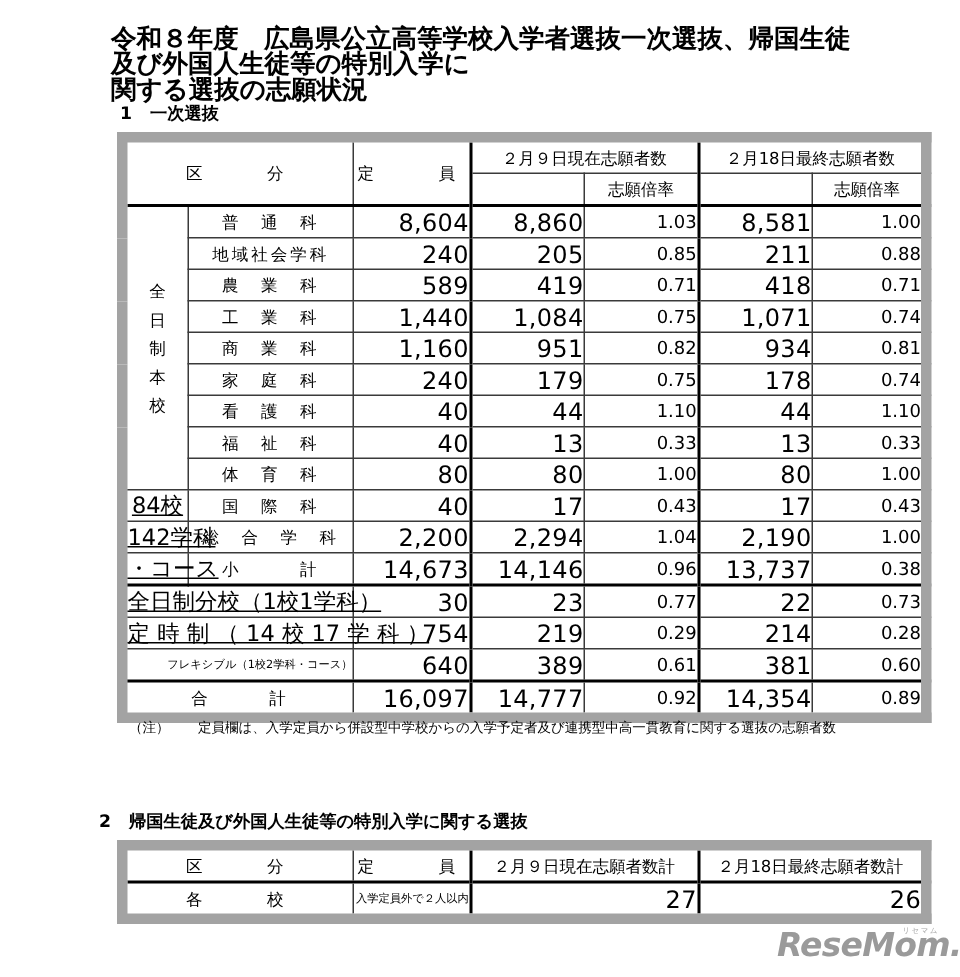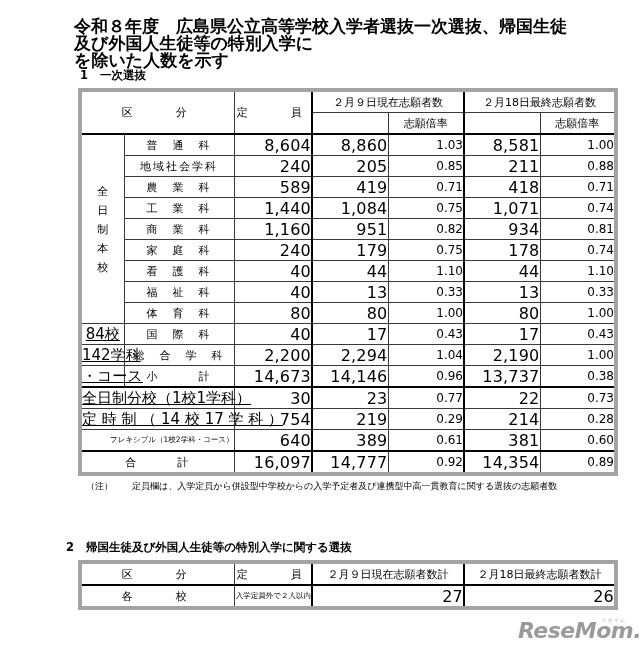--- a/index.html
+++ b/index.html
@@ -51,21 +51,21 @@
   }
   table.grid td, table.grid th {
     border: 1px solid #3a3a3a;
     padding: 0;
     height: 20px;
     font-weight: normal;
     vertical-align: middle;
     background: #fff;
   }
   
-  table.grid { border: 4px solid #a3a3a3; }
+  table.grid { border: 7px solid #a3a3a3; }
 
   .num-cell {
     text-align: right;
     padding-right: 6px;
     font-size: 16px;
     letter-spacing: 0.2px;
     white-space: nowrap;
   }
   .ratio-cell {
     text-align: right;
@@ -163,21 +163,21 @@
     font-size: 5px;
     letter-spacing: 1px;
     color: #a8a8a8;
   }
 </style>
 </head>
 <body>
 
 <div id="doc-title">
   <span class="l1">令和８年度　広島県公立高等学校入学者選抜一次選抜、帰国生徒及び外国人生徒等の特別入学に</span>
-  <span class="l2">を除いた人数を示す</span>
+  <span class="l2">関する選抜の志願状況</span>
 </div>
 
 <div class="section-heading" id="sec1-heading">
   <span class="num">1</span><span>一次選抜</span>
 </div>
 
 <table class="grid" id="table-sec1" style="left:78px; top:88px; width:536px;">
   <colgroup>
     <col style="width:44px">
     <col style="width:110px">

